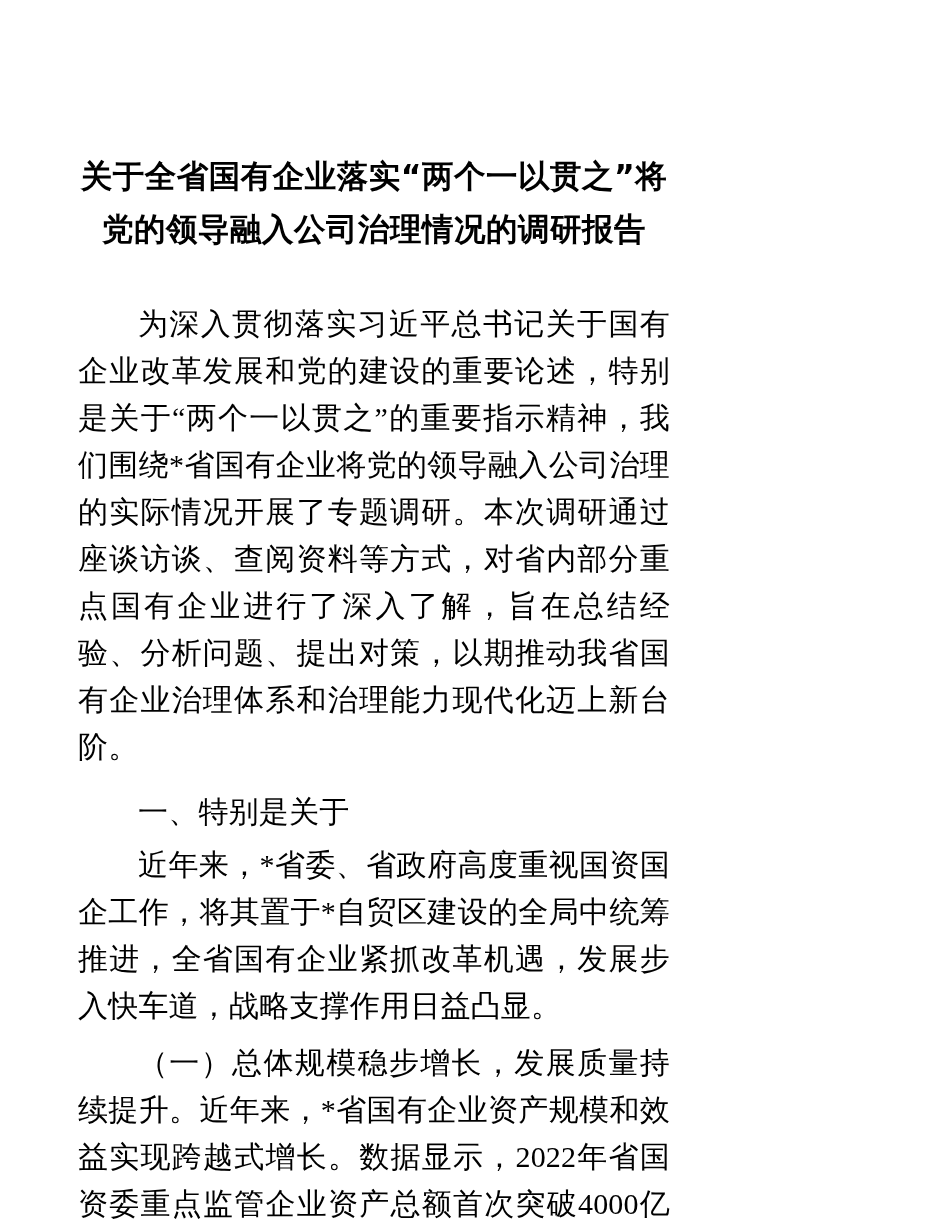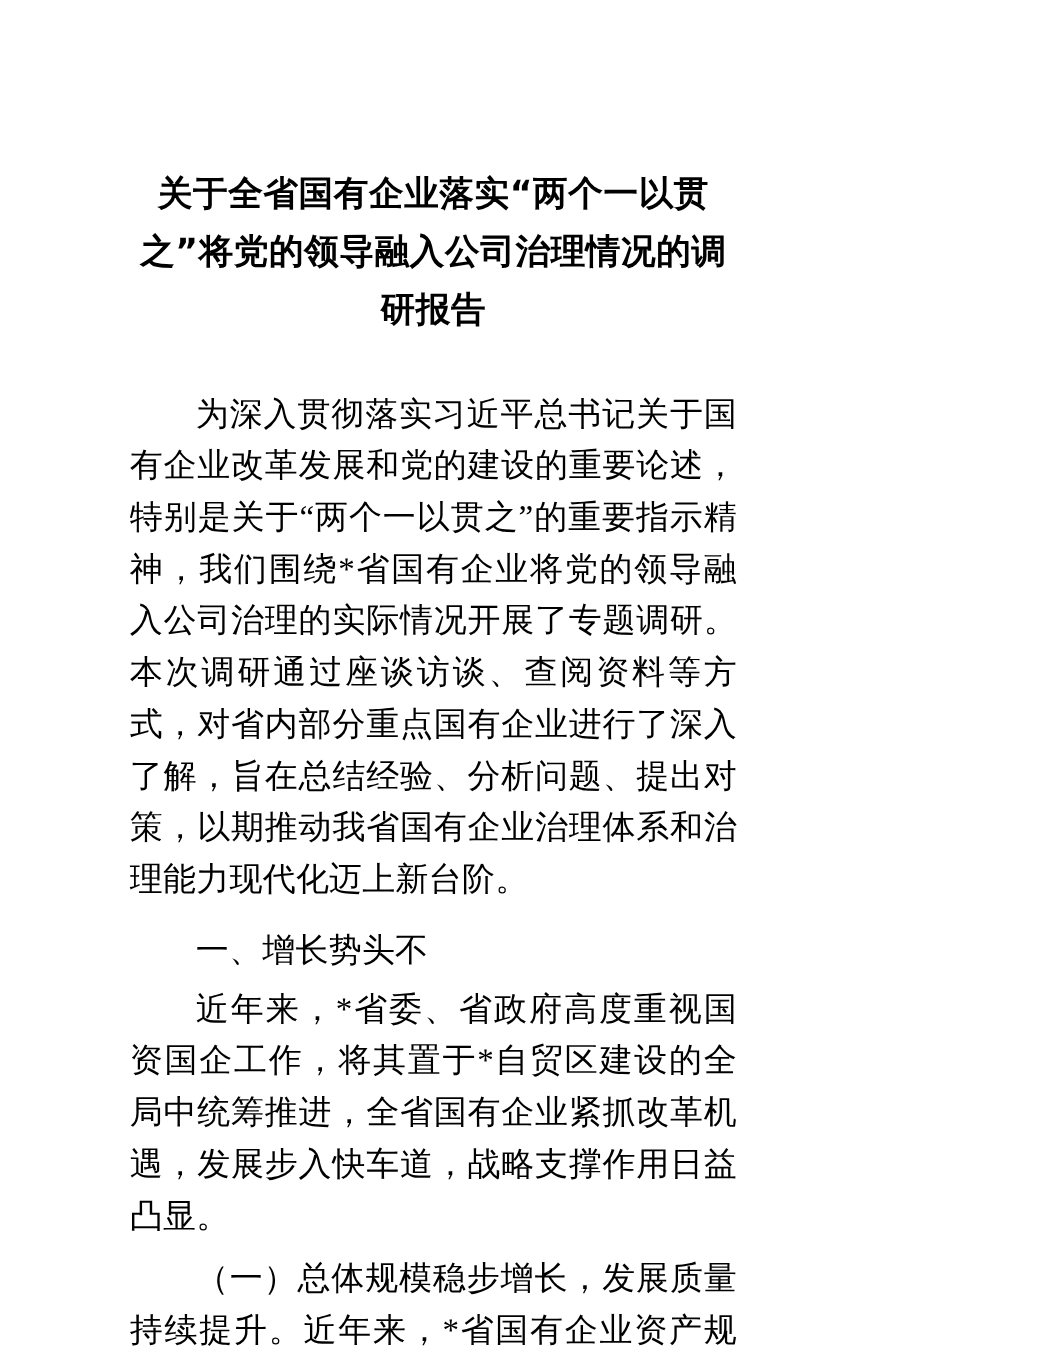--- a/index.html
+++ b/index.html
@@ -11,21 +11,21 @@
     width: 950px;
     height: 1230px;
     font-family: "Liberation Serif", "DejaVu Serif", serif;
     color: #000000;
     overflow: hidden;
   }
   .page {
     box-sizing: border-box;
     width: 788px;
     height: 1230px;
-    padding: 150px 118px 0 118px;
+    padding: 150px 118px 0 78px;
     background: #ffffff;
   }
   .doc-title {
     font-family: "DejaVu Sans", "Liberation Sans", sans-serif;
     font-weight: bold;
     font-size: 31.5px;
     line-height: 53px;
     text-align: center;
     letter-spacing: 0.5px;
     margin: 0 0 44px 0;
@@ -50,21 +50,21 @@
 <body>
 
 <div class="page">
 
   <h1 class="doc-title">关于全省国有企业落实“两个一以贯之”将党的领导融入公司治理情况的调研报告</h1>
 
   <p class="para">为深入贯彻落实习近平总书记关于国有企业改革发展和党的建设的重要论述，特别是关于“两个一以贯之”的重要指示精神，我们围绕*省国有企业将党的领导融入公司治理的实际情况开展了专题调研。本次调研通过座谈访谈、查阅资料等方式，对省内部分重点国有企业进行了深入了解，旨在总结经验、分析问题、提出对策，以期推动我省国有企业治理体系和治理能力现代化迈上新台阶。</p>
 
   <div class="spacer-sm"></div>
 
-  <p class="para heading">一、增长势头不</p>
+  <p class="para heading">一、特别是关于</p>
 
   <p class="para">近年来，*省委、省政府高度重视国资国企工作，将其置于*自贸区建设的全局中统筹推进，全省国有企业紧抓改革机遇，发展步入快车道，战略支撑作用日益凸显。</p>
 
   <div class="spacer-sm"></div>
 
   <p class="para">（一）总体规模稳步增长，发展质量持续提升。近年来，*省国有企业资产规模和效益实现跨越式增长。数据显示，2022年省国资委重点监管企业资产总额首次突破4000亿元大关，相较于2020年前，资产超百亿的企业数量大幅增加，彻底改变了过去“小、散、弱”的局面。截至2024年底，全省国有企业资产总额已突破1万亿元。进入2025年，增长势头不</p>
 
 </div>
 
 </body></html>

